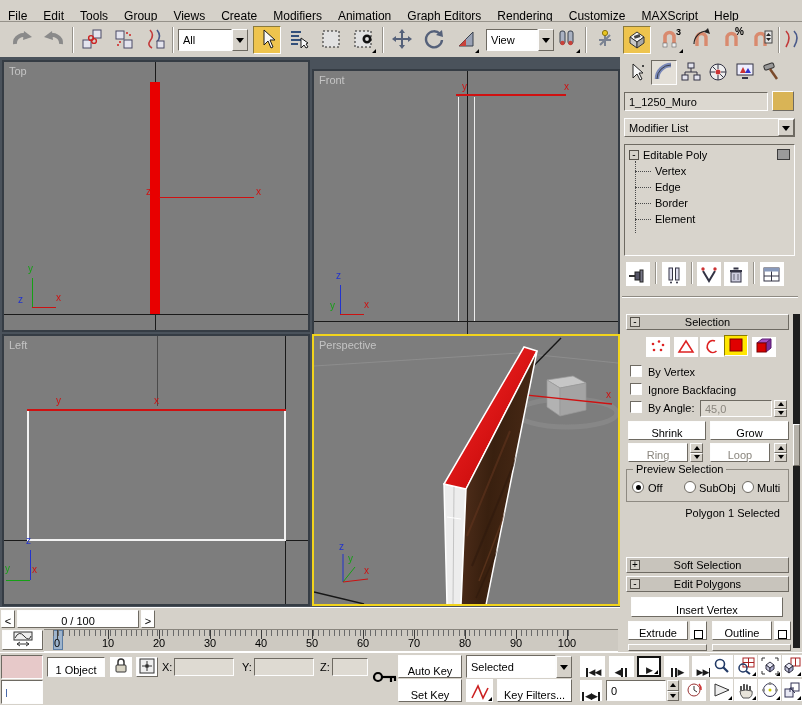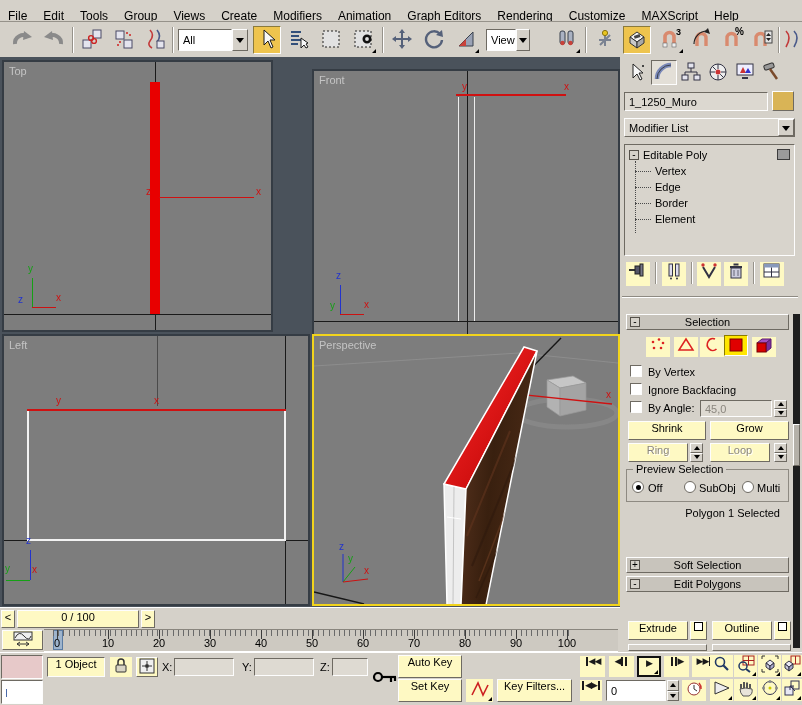--- a/index.html
+++ b/index.html
@@ -1,21 +1,21 @@
 <!DOCTYPE html>
 <html><head>
 <meta charset="utf-8">
 <style>
 *{margin:0;padding:0;box-sizing:border-box;font-family:"Liberation Sans",sans-serif}
 body{background:#888}
 #app{position:relative;width:802px;height:705px;background:#d5d1c9;overflow:hidden;font-size:11px;color:#000}
 .a{position:absolute}
 .r{border:1px solid;border-color:#fdfdfd #6e6a62 #6e6a62 #fdfdfd}
 .s{border:1px solid;border-color:#6e6a62 #fdfdfd #fdfdfd #6e6a62}
-.btn{background:#fef9c3;display:flex;align-items:flex-start;justify-content:center;font-size:11px}
+.btn{background:#ffffff;display:flex;align-items:flex-end;justify-content:center;font-size:11px}
 .ylw{background:#eec44e;border:1px solid;border-color:#8a7a3c #fdfdfd #fdfdfd #8a7a3c}
 .menubar{left:0;top:0;width:802px;height:32px;display:flex;align-items:center;background:#d5d1c9;border-bottom:1px solid #fff;font-size:12px}
 .mitem{padding:0 8px;height:21px;display:flex;align-items:center}
 .toolbar{left:0;top:21px;width:802px;height:36px;background:#d5d1c9;border-top:1px solid #96928a;overflow:hidden}
 .tb{top:4px;width:28px;height:28px;display:flex;align-items:center;justify-content:center;position:absolute}
 .vsep{top:5px;width:2px;height:26px;border-left:1px solid #96928a;border-right:1px solid #fff;position:absolute}
 .dd{display:flex;align-items:center;height:22px;top:7px}
 .ddtxt{flex:1;height:100%;background:#fff;border:1px solid;border-color:#6e6a62 #fdfdfd #fdfdfd #6e6a62;display:flex;align-items:center;padding-left:4px}
 .da{width:16px;height:22px;background:#d5d1c9;display:flex;align-items:center;justify-content:center}
 .tri{width:0;height:0;border:4px solid transparent;border-top:5px solid #000;margin-top:5px}
@@ -161,21 +161,21 @@
             <path d="M16 5 A8 8 0 1 0 18 11" fill="none" stroke="#55617a" stroke-width="2.4"></path>
             <polygon points="18,1 19,8 12,6" fill="#55617a"></polygon>
           </svg></span>
       </div>
     <div class="tb cnr" style="left:452px">
         <span><svg width="20" height="20">
             <polygon points="3,17 17,17 17,3" fill="#9aa2b5" stroke="#39414d"></polygon>
             <polygon points="3,17 10,17 10,10" fill="#c9423a"></polygon>
           </svg></span>
       </div>
-    <div class="a dd" style="left:486px;width:44px">
+    <div class="a dd" style="left:486px;width:68px">
       <span class="ddtxt">View</span>
       <span class="da r">
           <span class="tri"></span>
         </span>
     </div>
     <div class="tb cnr" style="left:553px">
         <span><svg width="20" height="20">
             <rect x="3" y="2" width="5" height="13" rx="2" fill="#aab2c2" stroke="#39414d"></rect>
             <rect x="11" y="2" width="5" height="13" rx="2" fill="#aab2c2" stroke="#39414d"></rect>
             <circle cx="5.5" cy="14" r="2.2" fill="#c9423a"></circle>
@@ -230,21 +230,21 @@
     <div class="tb" style="left:782px;width:20px;overflow:hidden">
         <span><svg width="20" height="20">
             <path d="M4 2 q6 6 0 16" fill="none" stroke="#c23a3a" stroke-width="1.6"></path>
             <path d="M12 2 q6 6 0 16" fill="none" stroke="#4a5a8a" stroke-width="1.6"></path>
           </svg></span>
       </div>
   </div>
 
   <div class="a vparea">
 
-    <div class="vp" style="left:2px;top:3px;width:271px;height:272px">
+    <div class="vp" style="left:2px;top:3px;width:308px;height:272px">
       <svg width="304" height="268" style="position:absolute;left:0;top:0" shape-rendering="crispEdges">
         <line x1="151" y1="0" x2="151" y2="20" stroke="#1a1a1a"></line>
         <rect x="146" y="20" width="10" height="232" fill="#e80000"></rect>
         <line x1="155" y1="135" x2="250" y2="135" stroke="#cf1111"></line>
         <line x1="0" y1="252" x2="304" y2="252" stroke="#1a1a1a"></line>
         <line x1="151" y1="252" x2="151" y2="268" stroke="#1a1a1a"></line>
         <line x1="28" y1="216" x2="28" y2="245" stroke="#15a015"></line>
         <line x1="28" y1="245" x2="52" y2="245" stroke="#cc1111"></line>
       </svg>
       <span class="vplabel">Top</span>
@@ -417,20 +417,26 @@
           <circle cx="6" cy="13" r="4" fill="none" stroke="#000" stroke-width="2.2"></circle>
           <line x1="10" y1="13" x2="24" y2="13" stroke="#000" stroke-width="2.2"></line>
           <path d="M19 13 v5 M23 13 v4" stroke="#000" stroke-width="2.2"></path>
         </svg></span></div>
   <div class="a btn r" style="left:398px;top:655px;width:64px;height:23px">
       <span>Auto Key</span>
     </div>
   <div class="a btn r" style="left:398px;top:679px;width:64px;height:23px">
       <span>Set Key</span>
     </div>
+  <div class="a dd" style="left:466px;top:655px;width:106px;height:23px">
+    <span class="ddtxt">Selected</span>
+    <span class="da r">
+        <span class="tri"></span>
+      </span>
+  </div>
   <div class="a btn cnr" style="left:466px;top:679px;width:27px;height:23px">
       <span><svg width="20" height="18">
           <path d="M2 16 L8 4 L13 16 L18 6" stroke="#cc2222" stroke-width="1.6" fill="none"></path>
         </svg></span>
     </div>
   <div class="a btn r" style="left:497px;top:679px;width:75px;height:23px">
       <span>Key Filters...</span>
     </div>
 
   <div class="a btn" style="left:580px;top:656px;width:25px;height:21px">
@@ -753,20 +759,23 @@
   <div class="a" style="left:648px;top:507px;width:132px;text-align:right">Polygon 1 Selected</div>
 
   <div class="roll" style="left:626px;top:557px;width:163px">
     <span class="rbox">+</span>
     <span>Soft Selection</span>
   </div>
   <div class="roll" style="left:626px;top:576px;width:163px">
     <span class="rbox">-</span>
     <span>Edit Polygons</span>
   </div>
+  <div class="a btn r" style="left:631px;top:597px;width:152px;height:20px">
+      <span>Insert Vertex</span>
+    </div>
   <div class="a btn r" style="left:628px;top:621px;width:60px;height:19px">
       <span>Extrude</span>
     </div>
   <div class="a btn r" style="left:690px;top:621px;width:17px;height:19px">
       <span class="sqicon"></span>
     </div>
   <div class="a btn r" style="left:712px;top:621px;width:60px;height:19px">
       <span>Outline</span>
     </div>
   <div class="a btn r" style="left:774px;top:621px;width:17px;height:19px">

